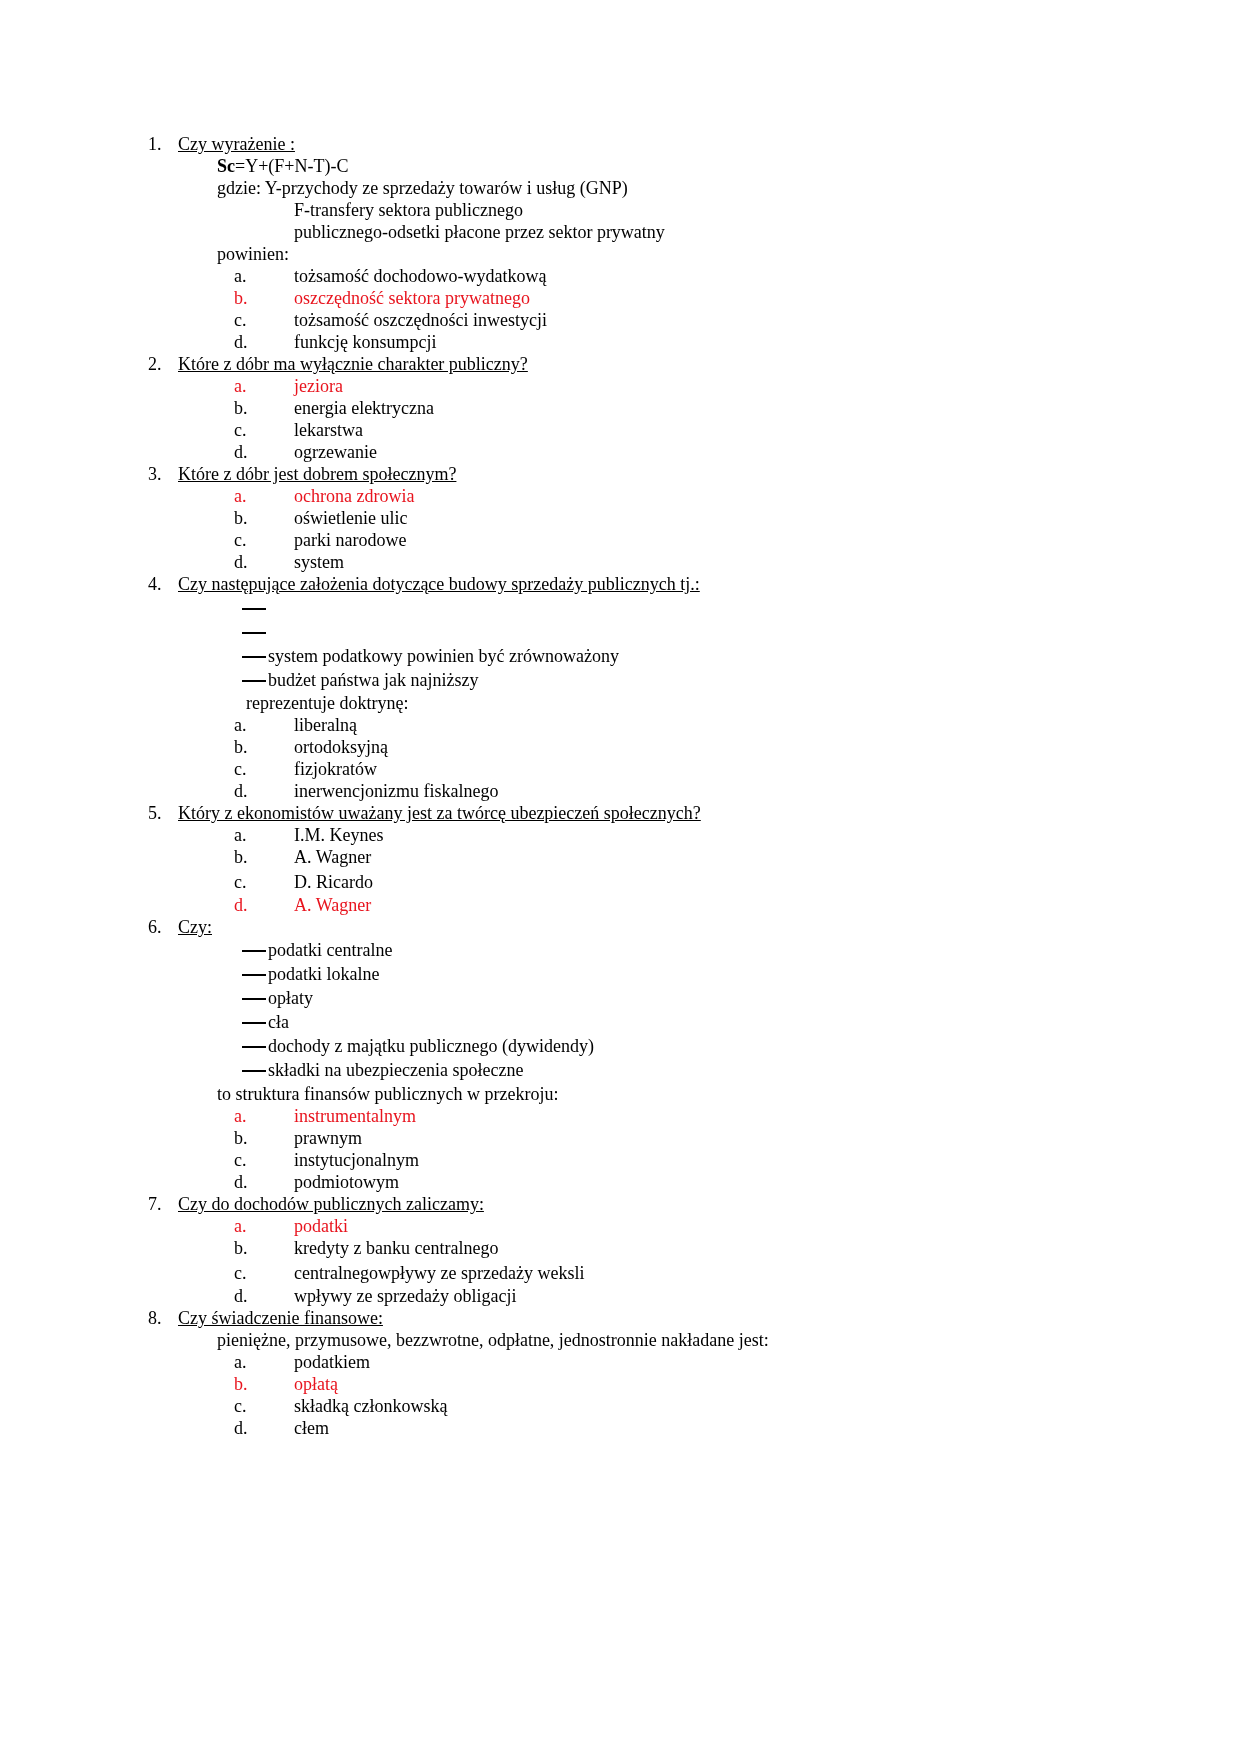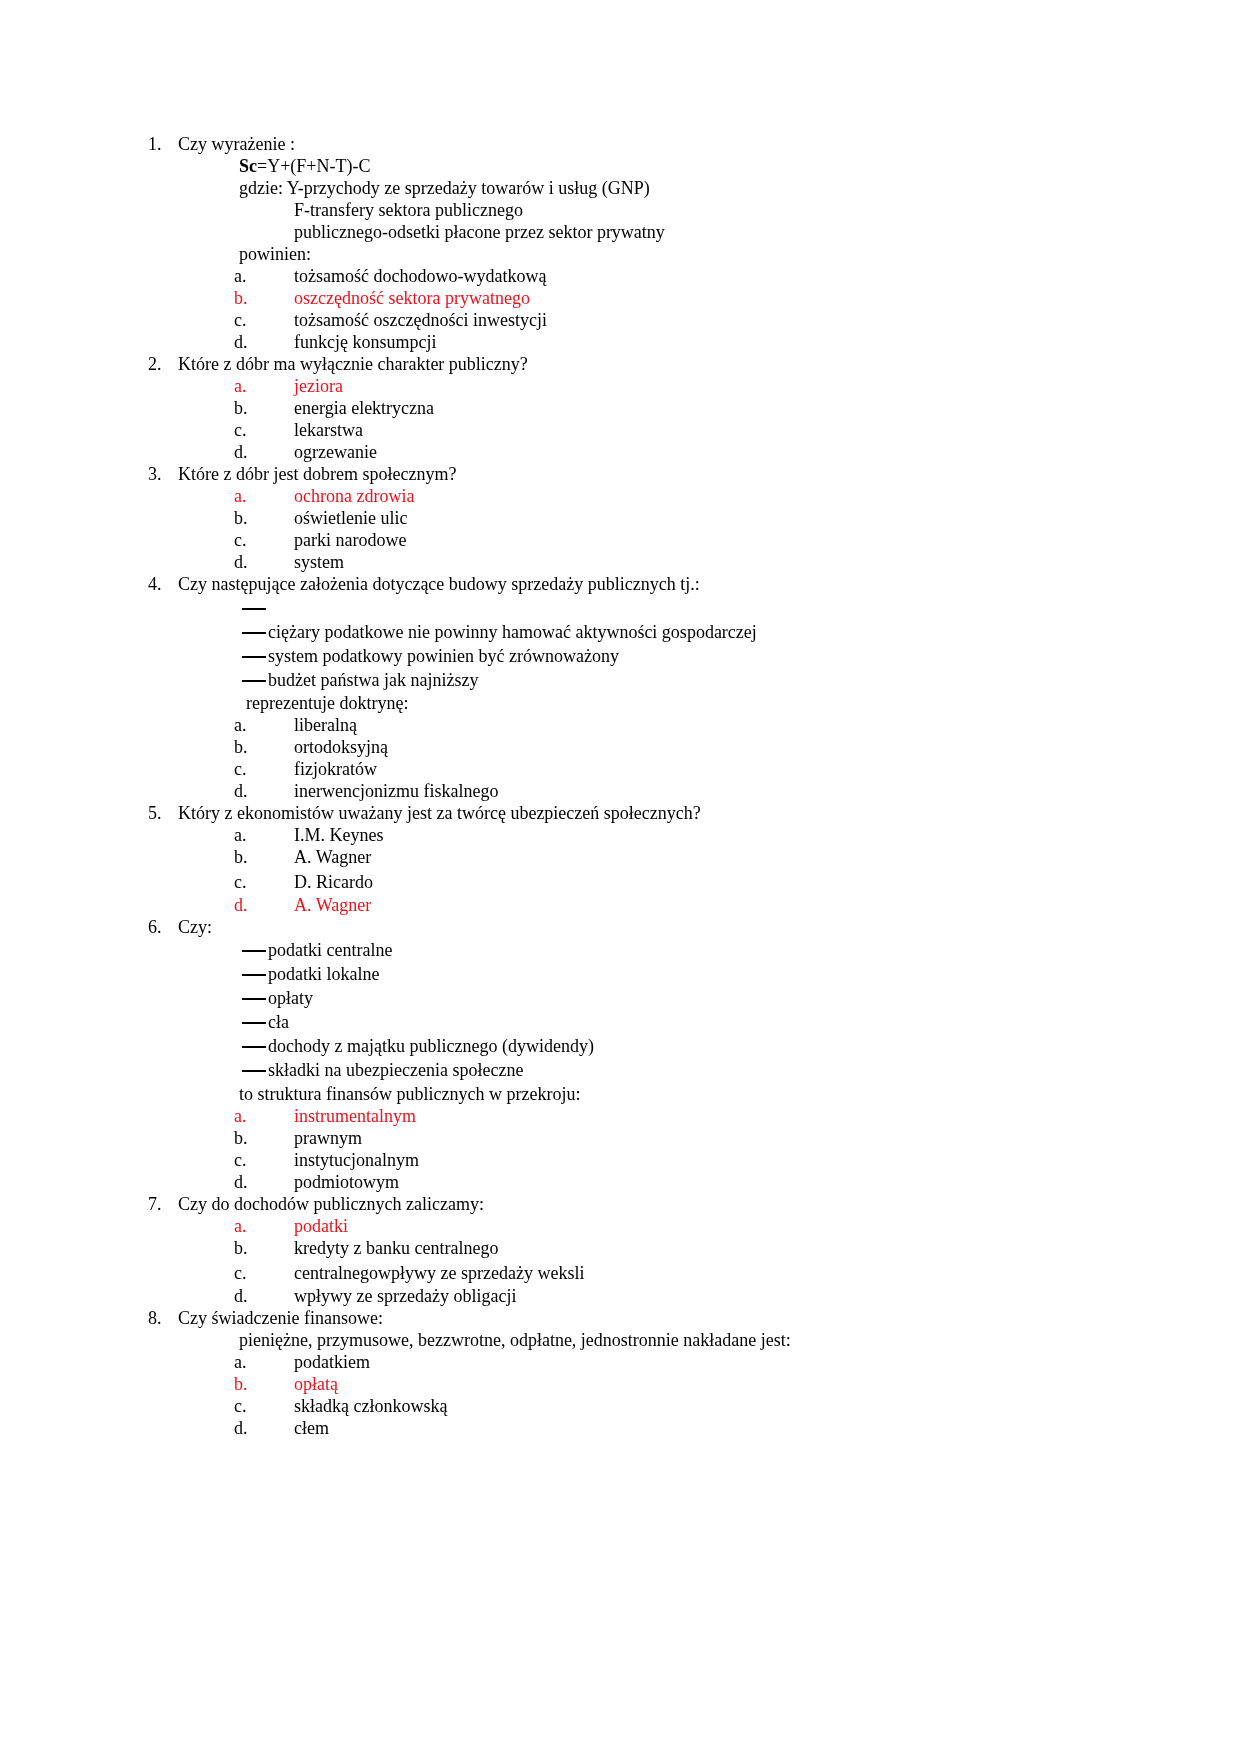--- a/index.html
+++ b/index.html
@@ -29,20 +29,21 @@
       line-height: 22px;
       height: 22px;
     }
     .qnum {
       position: absolute;
       left: 148px;
     }
     .qtext {
       position: absolute;
       left: 178px;
+      text-decoration: underline;
     }
     .opt-letter {
       position: absolute;
       left: 234px;
     }
     .opt-text {
       position: absolute;
       left: 294px;
     }
     .red { color: #e8141e; }
@@ -53,21 +54,21 @@
     .dash-item .dash {
       display: inline-block;
       width: 24px;
       height: 2px;
       background: #000;
       vertical-align: middle;
       margin-right: 2px;
       position: relative;
       top: -1px;
     }
-    .indent1 { position: absolute; left: 239px; }
+    .indent1 { position: absolute; left: 217px; }
     .indent2 { position: absolute; left: 294px; }
     .indent3 { position: absolute; left: 246px; }
     .sc { font-weight: bold; }
   </style>
 </head>
 <body>
 
 <div class="page">
 
   <div class="line" style="top:133px;">
@@ -149,21 +150,21 @@
   </div>
 
   <div class="line" style="top:573px;">
     <span class="qnum">4.</span>
     <span class="qtext">Czy następujące założenia dotyczące budowy sprzedaży publicznych tj.:</span>
   </div>
   <div class="line" style="top:597px;">
     <span class="dash-item"><span class="dash"></span></span>
   </div>
   <div class="line" style="top:621px;">
-    <span class="dash-item"><span class="dash"></span><span>ciężary podatkowe nie powinny hamować aktywności gospodarczej</span></span>
+    <span class="dash-item"><span class="dash"></span></span>
   </div>
   <div class="line" style="top:645px;">
     <span class="dash-item"><span class="dash"></span><span>system podatkowy powinien być zrównoważony</span></span>
   </div>
   <div class="line" style="top:669px;">
     <span class="dash-item"><span class="dash"></span><span>budżet państwa jak najniższy</span></span>
   </div>
   <div class="line" style="top:692px;">
     <span class="indent3">reprezentuje doktrynę:</span>
   </div>

